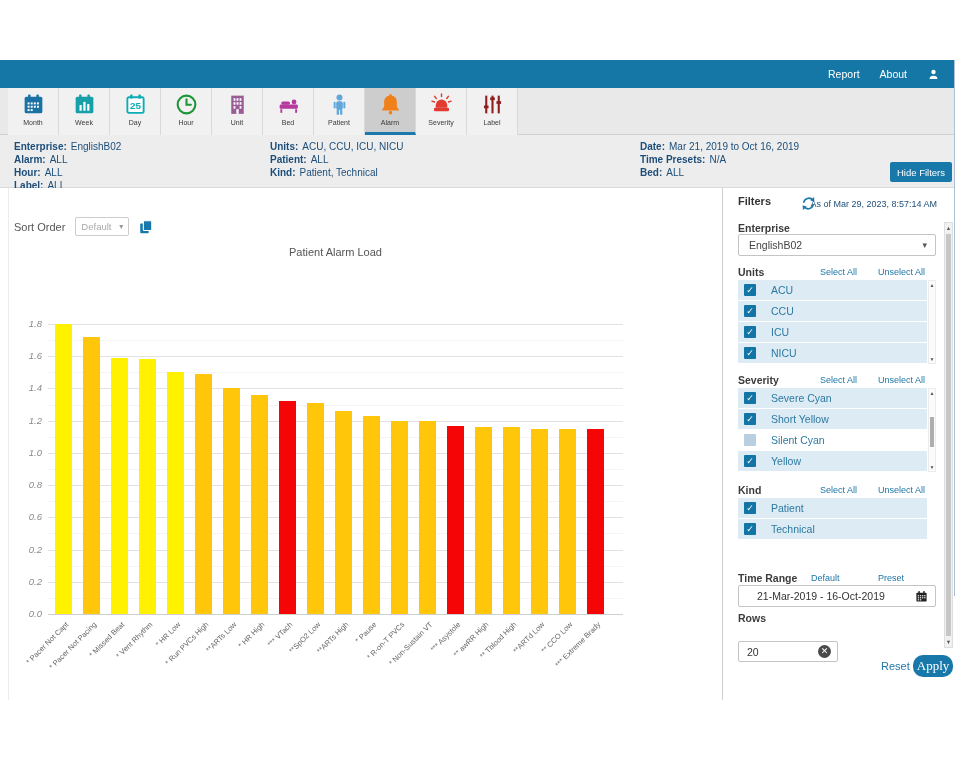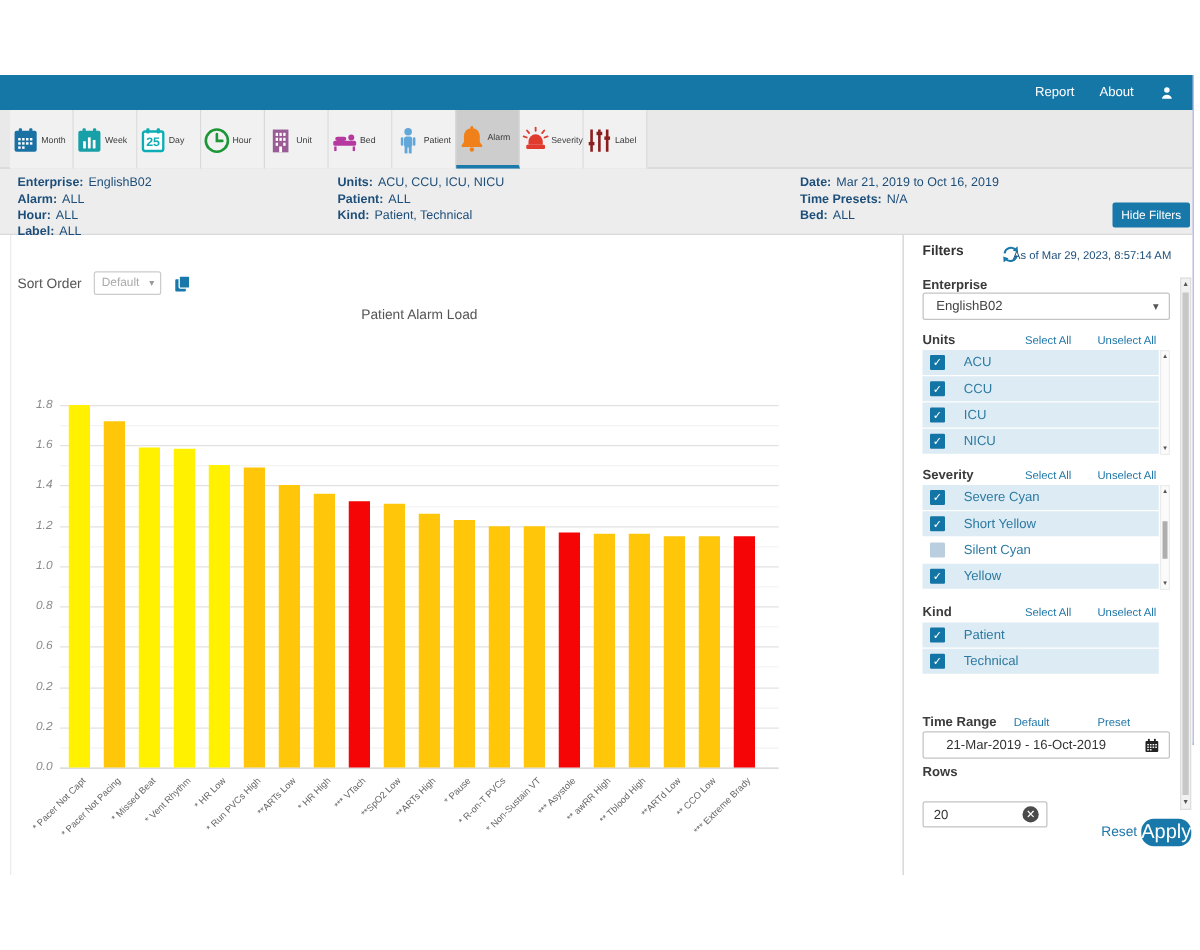--- a/index.html
+++ b/index.html
@@ -1,31 +1,31 @@
 <!DOCTYPE html>
 <html><head>
 <meta charset="utf-8">
 <style>
   * { margin:0; padding:0; box-sizing:border-box; }
   body { font-family:"Liberation Sans","DejaVu Sans",sans-serif; background:#fff; }
   .page { position:relative; width:960px; height:760px; background:#fff; overflow:hidden; }
-  .app { position:absolute; left:0; top:60px; width:955px; height:536px; background:#c4b5fd;
+  .app { position:absolute; left:0; top:60px; width:955px; height:536px; background:#7f1d1d;
          border-right:1px solid #aec0d8; border-bottom:2px solid #8ea9cd;padding-left:24px; }
 
   
   .navbar { position:absolute; left:0; top:0; width:100%; height:28px; background:#1577a6;
             display:flex; align-items:center; justify-content:flex-end; gap:20px; padding-right:14px; }
   .nav-link { color:#fff; font-size:10.5px; cursor:pointer; }
   .nav-user { display:flex; align-items:center; }
 
   
   .toolbar { position:absolute; left:0; top:28px; width:100%; height:47px; background:#e9e9e9;
              border-bottom:1px solid #d0d0d0; display:flex; padding-left:8px; }
   .tb-btn { width:51px; height:47px; background:#f1f1f1; border-right:1px solid #d9d9d9;
-            display:flex; align-items:center; cursor:pointer; }
+            display:flex; flex-direction:column; align-items:center; cursor:pointer; }
   .tb-btn.sel { background:#cdcdcd; border-bottom:3px solid #1b79ab; }
   .tb-ic { height:28px; display:flex; align-items:center; margin-top:2px; }
   .tb-lb { font-size:7px; color:#3a3a3a; margin-top:1px; }
 
   
   .summary { position:absolute; left:0; top:75px; width:100%; height:53px; background:#ededed;
              border-bottom:1px solid #d9d9d9; }
   .sum-col { position:absolute; top:5px; }
   .sum-row { font-size:10px; line-height:13px; color:#1d4e79; white-space:nowrap; }
   .sum-lb { font-weight:bold; margin-right:4px; }
@@ -95,22 +95,22 @@
   .cal-ic { position:absolute; right:7px; top:4px; display:flex; cursor:pointer; }
   .f-rows { position:absolute; left:15px; top:437px; width:100px; height:21px; border:1px solid #c4c4c4;
             border-radius:2px; background:#fff;margin-top:16px; }
   .f-rows input { position:absolute; left:8px; top:0; width:65px; height:19px; border:none;
             font-size:10.5px; color:#333; font-family:inherit; background:transparent; outline:none; }
   .clear-ic { position:absolute; right:6px; top:3px; width:13px; height:13px; border-radius:50%;
               background:#4a4a4a; color:#fff; font-size:9px; line-height:13px; text-align:center;
               cursor:pointer; }
   .f-reset { position:absolute; left:158px; top:472px; font-size:11px; color:#2077a8; cursor:pointer; }
   .f-apply { position:absolute; left:190px; top:467px; width:40px; height:22px; background:#1878a9;
-             color:#fff; font-size:16px; border:none; border-radius:10px; cursor:pointer;
-             font-family:Liberation Sans, sans-serif; }
+             color:#fff; font-size:13px; border:none; border-radius:10px; cursor:pointer;
+             font-family:Liberation Serif, serif; }
   .f-scroll { position:absolute; right:2px; top:34px; width:9px; height:426px; background:#f1f1f1;
               border:1px solid #dedede; }
   .f-scroll .up, .f-scroll .dn { position:absolute; left:0; width:100%; text-align:center;
               font-size:5.5px; color:#555; }
   .f-scroll .up { top:2px; } .f-scroll .dn { bottom:2px; }
   .f-scroll .thumb { position:absolute; left:1px; width:5px; top:11px; height:402px; background:#c7c7c7; }
 </style>
 </head>
 <body>
 

